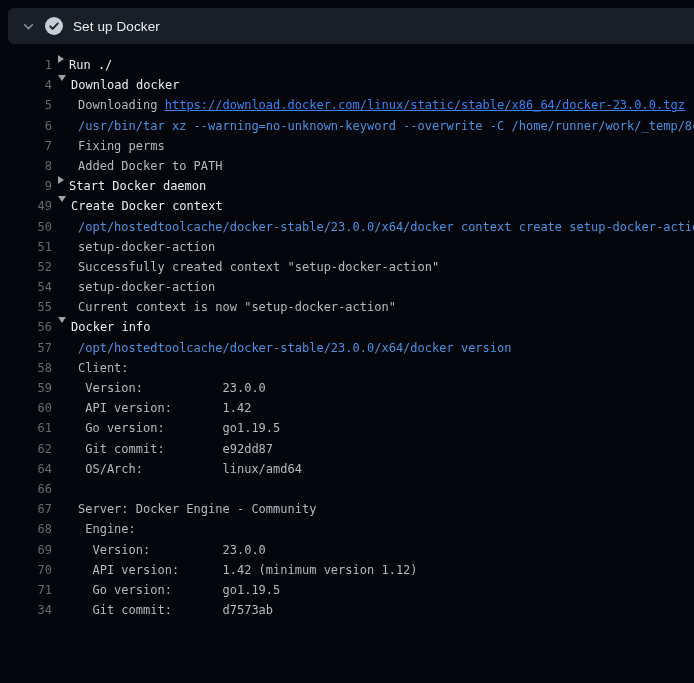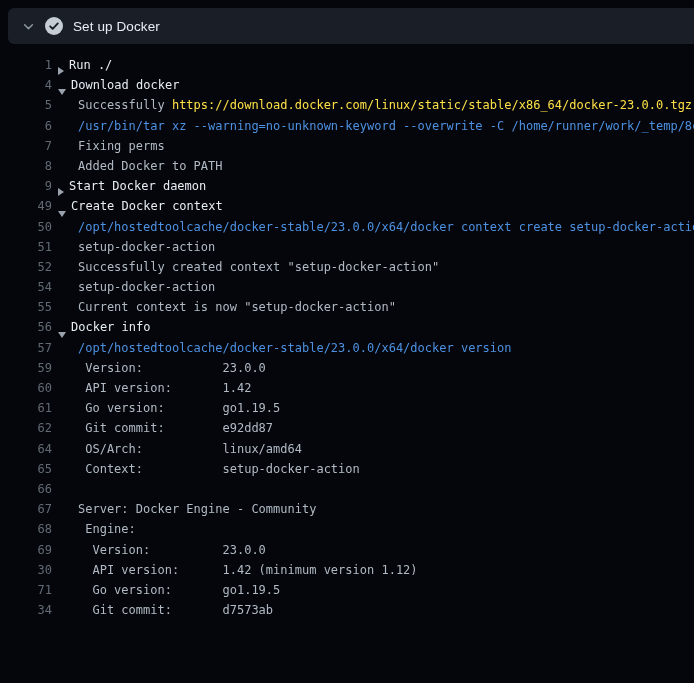--- a/index.html
+++ b/index.html
@@ -26,26 +26,26 @@
     line-height:20.2px;white-space:pre;
   }
   .row{display:flex;height:20.2px}
   .num{
     flex:0 0 52px;text-align:right;color:#626b75;
     text-decoration:none;font-size:12px;display:block;cursor:pointer;
   }
   .content{flex:1;overflow:hidden;color:#b1bac4}
   .content.body{padding-left:26px}
   .content.cmd span{color:#4d91e2}
-  .content.group{padding-left:6px;display:flex;align-items:flex-end}
+  .content.group{padding-left:6px;display:flex;align-items:flex-start}
   .gtext{color:#e6edf3}
   .arrow{display:inline-block;width:0;height:0;margin-right:5px;flex:none}
   .tri-right{border-top:4px solid transparent;border-bottom:4px solid transparent;border-left:6px solid #9aa3ad}
   .tri-down{border-left:4px solid transparent;border-right:4px solid transparent;border-top:6px solid #9aa3ad}
-  .loglink{color:#fde047;cursor:pointer}
+  .loglink{color:#3b82f6;text-decoration:underline;cursor:pointer}
 </style>
 </head>
 <body>
 
 <div class="step-header">
   <span class="chev">
     <svg width="13" height="13" viewBox="0 0 16 16">
       <path d="M3.2 5.8 8 10.6l4.8-4.8" fill="none" stroke="#8c949e" stroke-width="1.8" stroke-linecap="round" stroke-linejoin="round"></path>
     </svg>
   </span>
@@ -59,21 +59,21 @@
 </div>
 
 <div class="log" id="log"><div class="row">
     <a class="num">1</a>
     <span class="content group"><span class="arrow tri-right"></span><span class="gtext">Run ./</span></span>
   </div><div class="row">
     <a class="num">4</a>
     <span class="content group"><span class="arrow tri-down"></span><span class="gtext">Download docker</span></span>
   </div><div class="row">
     <a class="num">5</a>
-    <span class="content body"><span>Successfully </span><a class="loglink">https://download.docker.com/linux/static/stable/x86_64/docker-23.0.0.tgz</a></span>
+    <span class="content body"><span>Downloading </span><a class="loglink">https://download.docker.com/linux/static/stable/x86_64/docker-23.0.0.tgz</a></span>
   </div><div class="row">
     <a class="num">6</a>
     <span class="content body cmd"><span>/usr/bin/tar xz --warning=no-unknown-keyword --overwrite -C /home/runner/work/_temp/8c91</span></span>
   </div><div class="row">
     <a class="num">7</a>
     <span class="content body"><span>Fixing perms</span></span>
   </div><div class="row">
     <a class="num">8</a>
     <span class="content body"><span>Added Docker to PATH</span></span>
   </div><div class="row">
@@ -97,51 +97,51 @@
   </div><div class="row">
     <a class="num">55</a>
     <span class="content body"><span>Current context is now "setup-docker-action"</span></span>
   </div><div class="row">
     <a class="num">56</a>
     <span class="content group"><span class="arrow tri-down"></span><span class="gtext">Docker info</span></span>
   </div><div class="row">
     <a class="num">57</a>
     <span class="content body cmd"><span>/opt/hostedtoolcache/docker-stable/23.0.0/x64/docker version</span></span>
   </div><div class="row">
+    <a class="num">58</a>
+    <span class="content body"><span>Client:</span></span>
+  </div><div class="row">
     <a class="num">59</a>
     <span class="content body"><span> Version:           23.0.0</span></span>
   </div><div class="row">
     <a class="num">60</a>
     <span class="content body"><span> API version:       1.42</span></span>
   </div><div class="row">
     <a class="num">61</a>
     <span class="content body"><span> Go version:        go1.19.5</span></span>
   </div><div class="row">
     <a class="num">62</a>
     <span class="content body"><span> Git commit:        e92dd87</span></span>
   </div><div class="row">
     <a class="num">64</a>
     <span class="content body"><span> OS/Arch:           linux/amd64</span></span>
   </div><div class="row">
-    <a class="num">65</a>
-    <span class="content body"><span> Context:           setup-docker-action</span></span>
-  </div><div class="row">
     <a class="num">66</a>
     <span class="content body"><span></span></span>
   </div><div class="row">
     <a class="num">67</a>
     <span class="content body"><span>Server: Docker Engine - Community</span></span>
   </div><div class="row">
     <a class="num">68</a>
     <span class="content body"><span> Engine:</span></span>
   </div><div class="row">
     <a class="num">69</a>
     <span class="content body"><span>  Version:          23.0.0</span></span>
   </div><div class="row">
-    <a class="num">30</a>
+    <a class="num">70</a>
     <span class="content body"><span>  API version:      1.42 (minimum version 1.12)</span></span>
   </div><div class="row">
     <a class="num">71</a>
     <span class="content body"><span>  Go version:       go1.19.5</span></span>
   </div><div class="row">
     <a class="num">34</a>
     <span class="content body"><span>  Git commit:       d7573ab</span></span>
   </div></div>
 
 </body></html>

